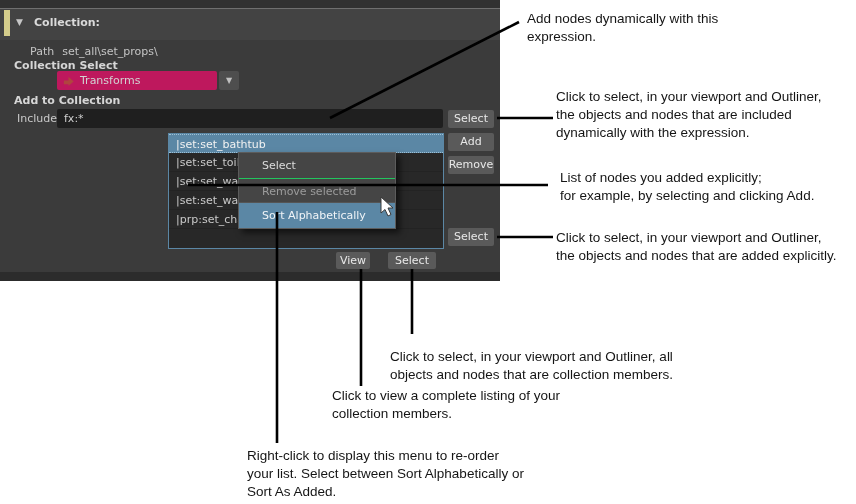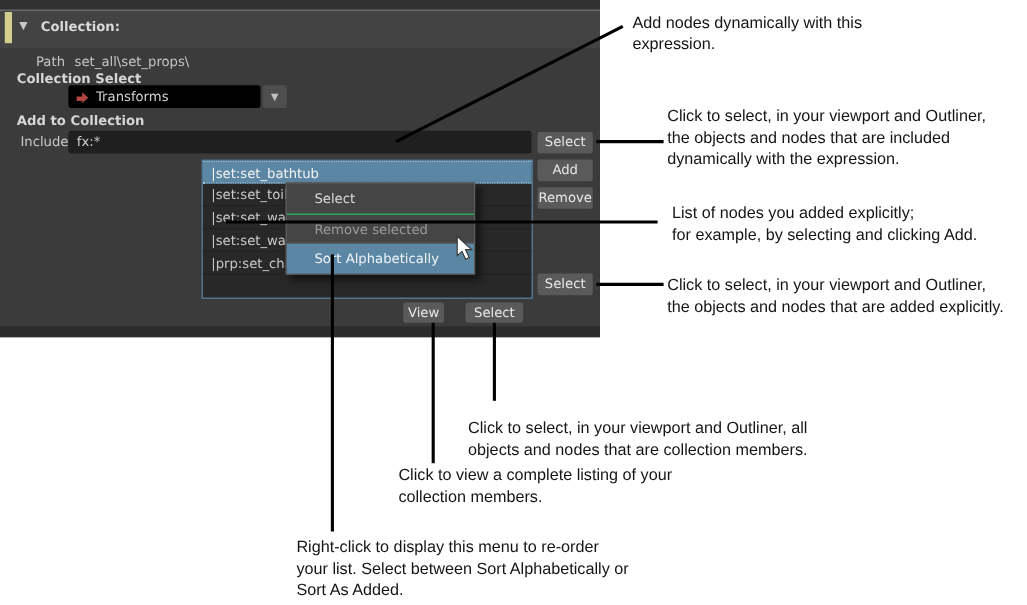--- a/index.html
+++ b/index.html
@@ -16,21 +16,21 @@
   .accent-bar { left:4px; top:10px; width:6px; height:26px; background:#d5cd8c; }
   .expand-tri { left:16px; top:17px; color:#c6c6c6; font-size:9px; }
   .hdr-label { left:34px; top:16px; font-weight:bold; color:#dadada; }
   .field { background:#1f1f1f; border-radius:2px; color:#cfcfcf; line-height:19px;
            padding-left:7px; overflow:hidden; white-space:nowrap; }
   .name-field { left:94px; top:13px; width:394px; height:20px; line-height:20px; }
   .path-row { left:30px; top:45px; color:#c4c4c4; }
   .path-row .lbl { margin-right:8px; }
   .bold-label { font-weight:bold; color:#d6d6d6; }
   .filters-label { left:14px; top:59px; }
-  .dropdown { left:57px; top:71px; width:160px; height:19px; background:#000000;
+  .dropdown { left:57px; top:71px; width:160px; height:19px; background:#be185d;
               border-radius:2px; display:flex; align-items:center; padding-left:5px; }
   .dropdown .dd-text { margin-left:5px; color:#d2d2d2; }
   .dd-arrow-btn { left:219px; top:71px; width:20px; height:19px; background:#4e4e4e;
                   border-radius:2px; color:#c0c0c0; font-size:8px; text-align:center;
                   line-height:19px; }
   .add-label { left:14px; top:94px; }
   .include-label { left:17px; top:112px; }
   .include-field { left:57px; top:109px; width:386px; height:19px; }
 
   .listbox { left:168px; top:133px; width:276px; height:116px; background:#282828;

